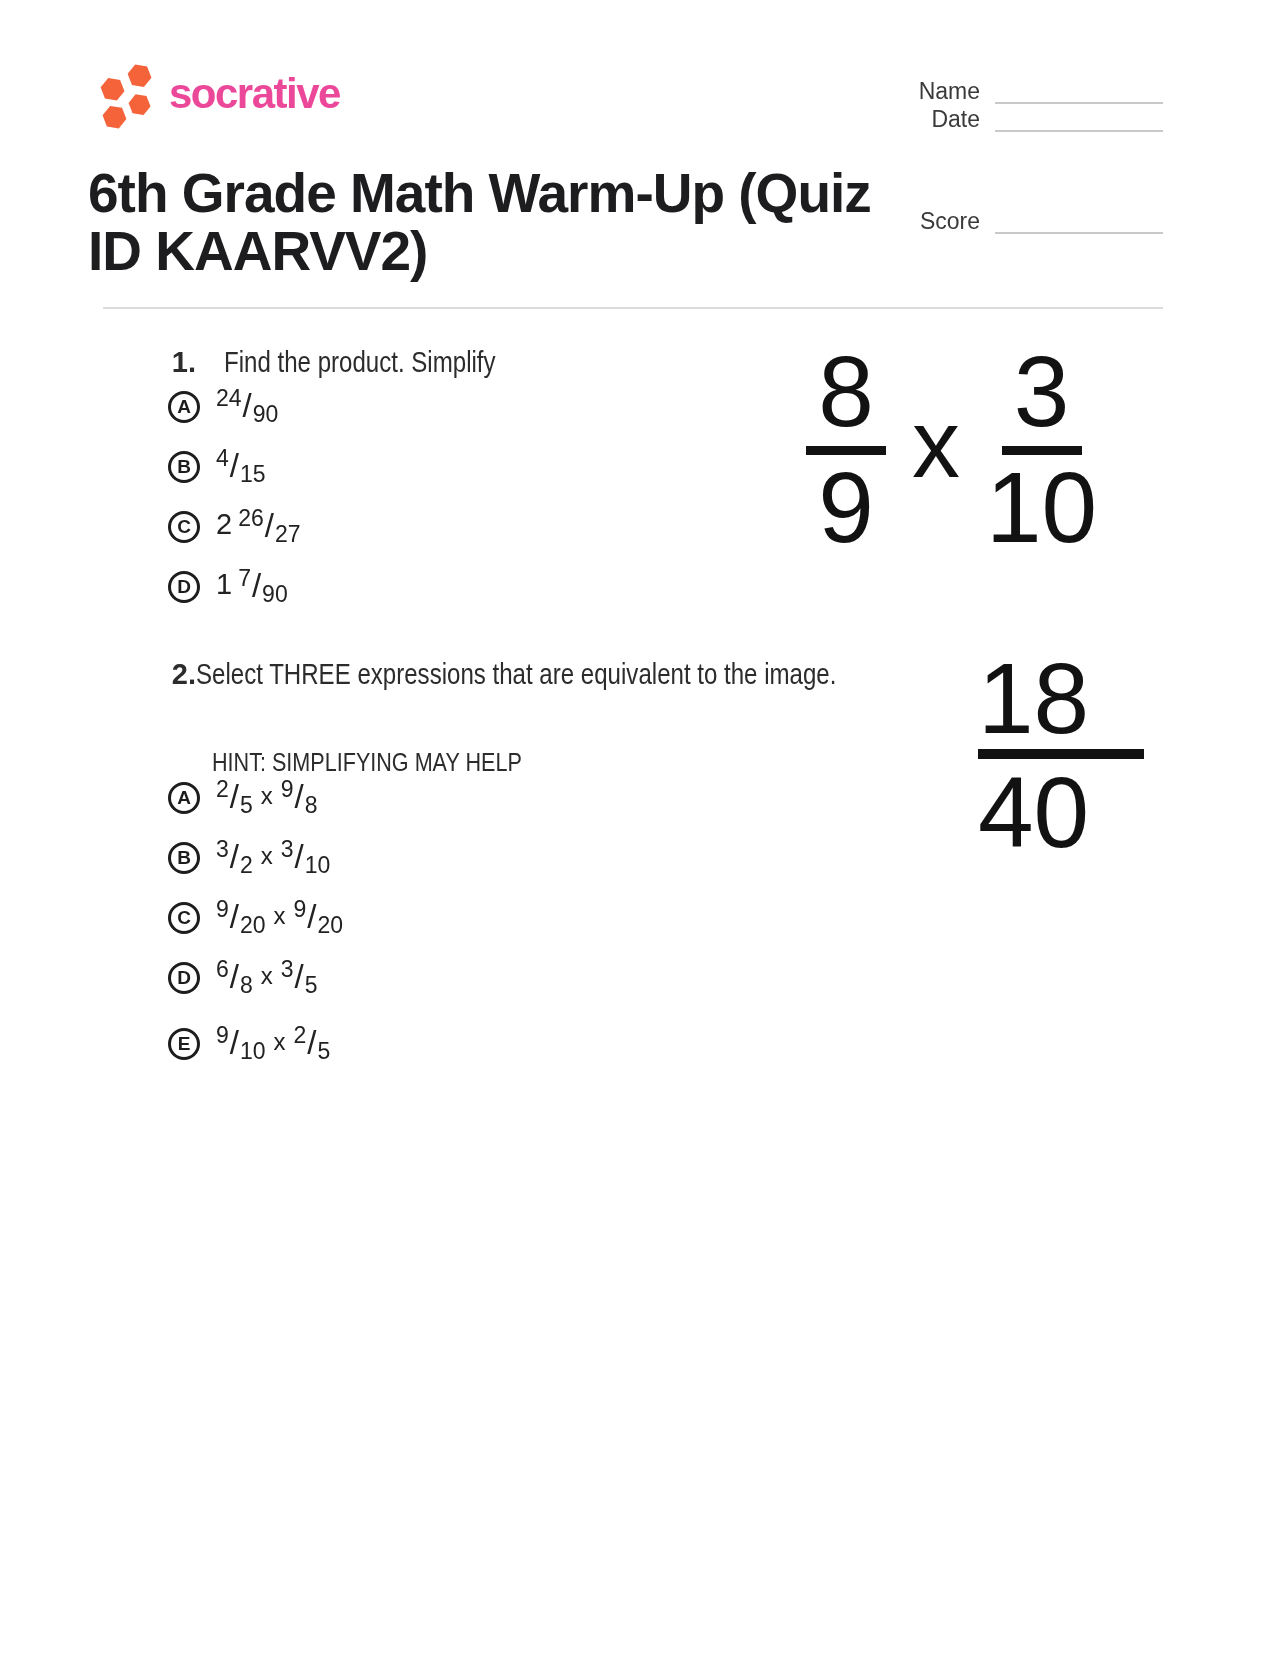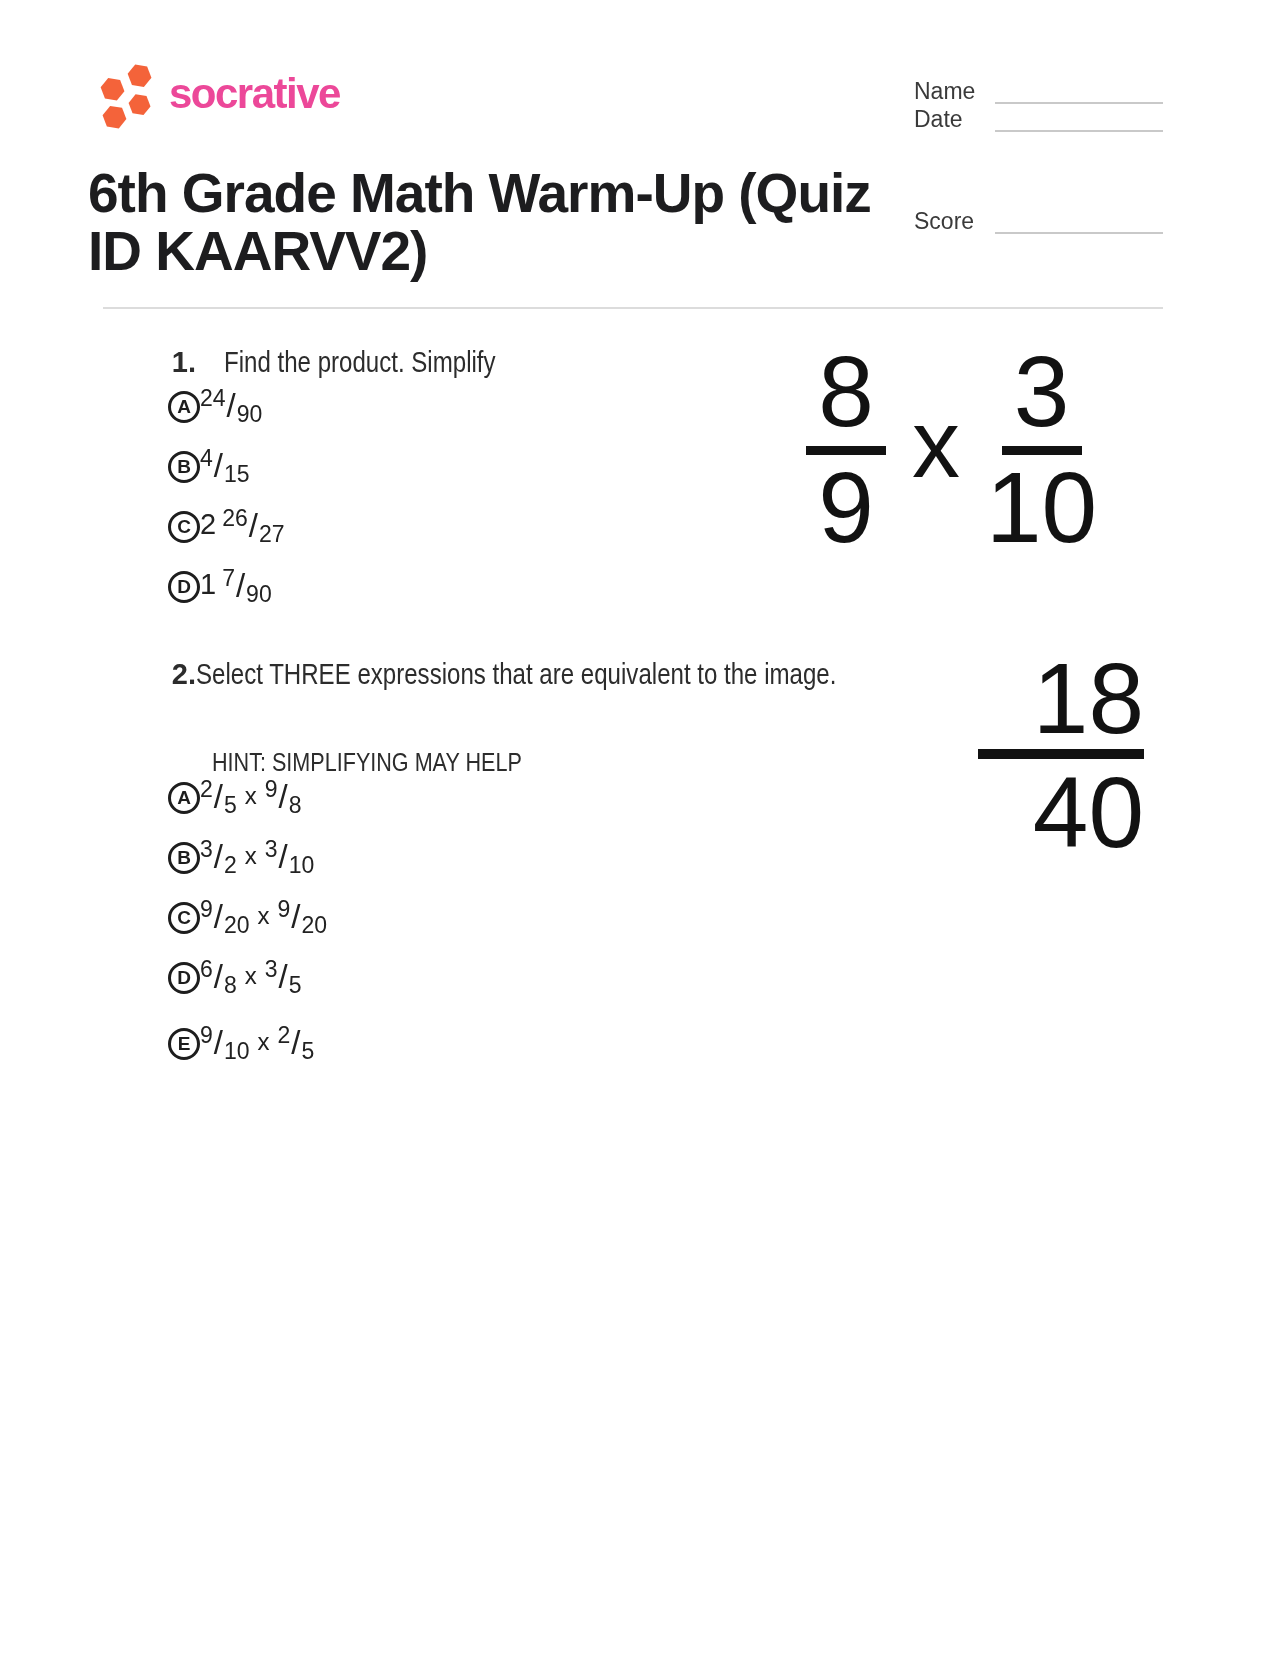--- a/index.html
+++ b/index.html
@@ -14,21 +14,21 @@
   .logo { left:100px; top:62px; display:flex; align-items:center; gap:15px; }
   .logo svg { display:block; }
   .wordmark {
     font-size:42px; font-weight:700; letter-spacing:-1.5px; color:#ec4899;
     padding-bottom:4px;
   }
 
   
   .field { right:112px; display:flex; align-items:flex-end; }
   .field .lbl {
-    min-width:66px; text-align:left; font-size:23px; color:#3a3a3a;
+    min-width:66px; text-align:right; font-size:23px; color:#3a3a3a;
     margin-right:15px; line-height:26px;
   }
   .field .line {
     display:inline-block; width:168px; height:22px;
     border-bottom:2px solid #c9c9c9;
   }
   .field-name  { top:78px; }
   .field-date  { top:106px; }
   .field-score { top:208px; }
 
@@ -53,35 +53,35 @@
 
   
   .opts { display:flex; flex-direction:column; }
   .opt { display:flex; align-items:center; margin-bottom:17px; }
   .opt.extra-gap { margin-top:6px; }
   .badge {
     width:32px; height:32px; border:3px solid #1d1d1d; border-radius:50%;
     display:flex; align-items:center; justify-content:center; flex:0 0 32px;
     font-size:19px; font-weight:700; color:#1d1d1d;
   }
-  .opt-body { color:#222222; white-space:nowrap; }
+  .opt-body { margin-left:16px; color:#222222; white-space:nowrap; }
   .fw { font-size:29px; margin-right:6px; }
   .fw:empty { display:none; margin:0; }
   .fn { font-size:23px; vertical-align:8px; }
   .fs { font-size:33px; vertical-align:-3px; margin:0 1px; }
   .fd { font-size:23px; vertical-align:-8px; }
   .fx { font-size:24px; margin:0 8px; vertical-align:1px; }
 
   
   .q1-image { left:806px; top:352px; display:flex; align-items:center; gap:26px; color:#121212; }
   .bigfrac { display:flex; flex-direction:column; align-items:center; font-size:100px; line-height:78px; }
   .bigfrac .bar { height:9px; width:80px; background:#121212; margin:16px 0 13px; }
   .bigx { font-size:96px; line-height:1; padding-bottom:10px; }
 
-  .q2-image { left:978px; top:659px; width:166px; display:flex; flex-direction:column; align-items:flex-end; color:#121212; }
+  .q2-image { left:978px; top:659px; width:166px; display:flex; flex-direction:column; align-items:flex-start; color:#121212; }
   .q2-image .digits { font-size:100px; line-height:78px; }
   .q2-image .bar { height:10px; align-self:stretch; background:#121212; margin:12px 0 14px; }
 </style>
 </head>
 <body>
 
 <div class="abs logo">
   <svg width="54" height="68" viewBox="0 0 56 70" aria-hidden="true">
     <g fill="#F4633A">
       <polygon points="28.5,14 34.75,3.2 47.25,3.2 53.5,14 47.25,24.8 34.75,24.8" transform="rotate(9 41 14)"></polygon>

